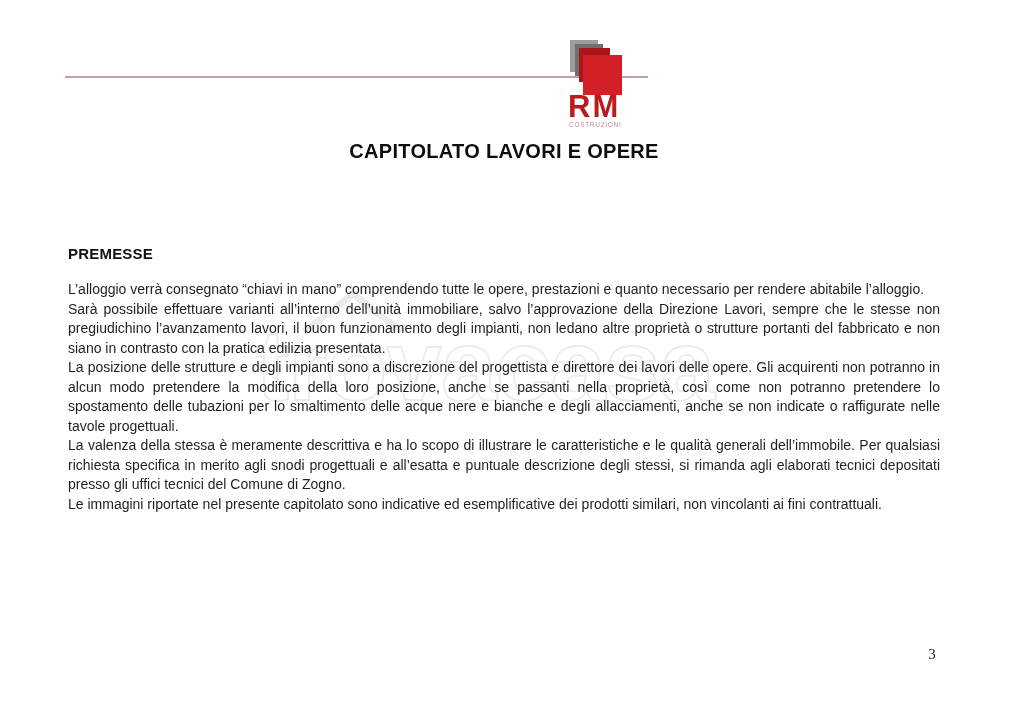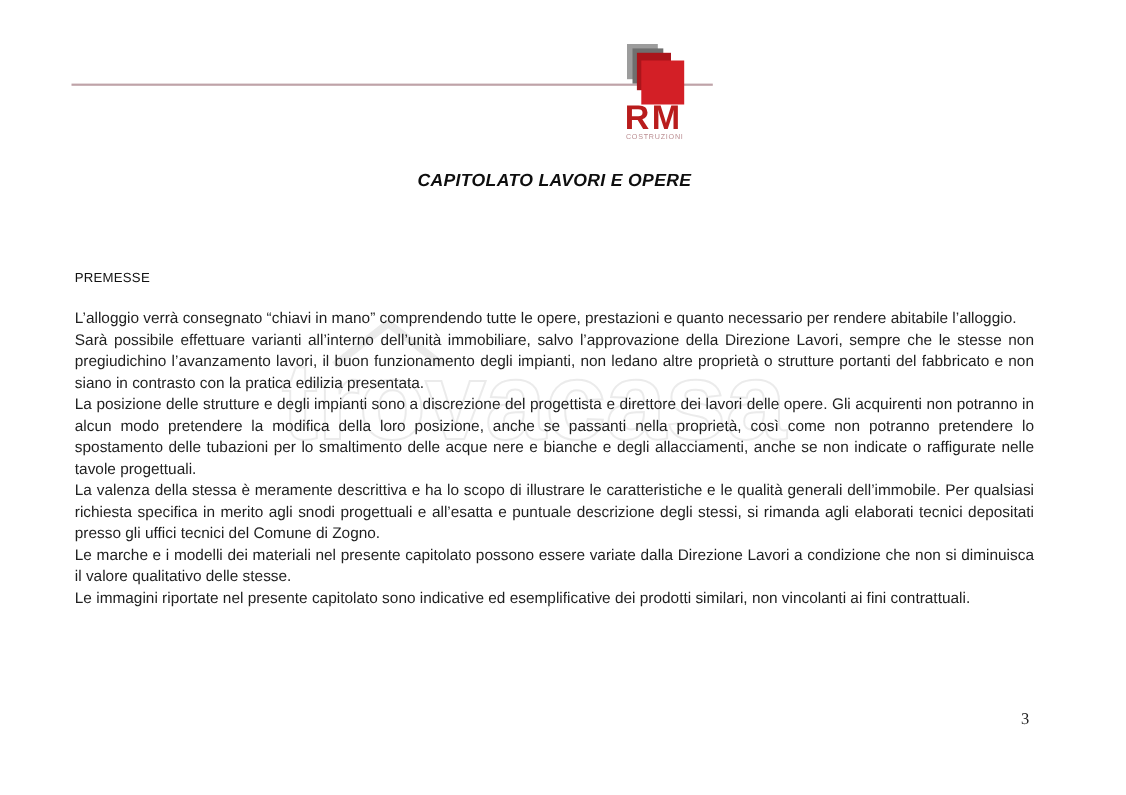--- a/index.html
+++ b/index.html
@@ -86,30 +86,30 @@
   .doc-title, .doc-subtitle {
     position: absolute;
     left: 68px;
     width: 872px;
     margin: 0;
     text-align: center;
     font-weight: 700;
     color: #0e0e0e;
     z-index: 1;
   }
-  .doc-title    { top: 156px; font-size: 16px; letter-spacing: 0.3px; font-style: italic; }
+  .doc-title    { top: 140px; font-size: 20px; letter-spacing: 0.3px; }
   .doc-subtitle { top: 196px; font-size: 20px; letter-spacing: 0.3px; }
 
   
   .section-heading {
     position: absolute;
     left: 68px;
     top: 245px;
-    font-size: 12px;
-    font-weight: 400;
+    font-size: 15px;
+    font-weight: 700;
     color: #111111;
     letter-spacing: 0.2px;
     z-index: 1;
   }
   .body-text {
     position: absolute;
     left: 68px;
     top: 280px;
     width: 872px;
     font-size: 14px;
@@ -158,19 +158,18 @@
 
   <h1 class="doc-title">CAPITOLATO LAVORI E OPERE</h1>
 
   <div class="section-heading">PREMESSE</div>
 
   <div class="body-text">
     <p>L’alloggio verrà consegnato “chiavi in mano” comprendendo tutte le opere, prestazioni e quanto necessario per rendere abitabile l’alloggio.</p>
     <p>Sarà possibile effettuare varianti all’interno dell’unità immobiliare, salvo l’approvazione della Direzione Lavori, sempre che le stesse non pregiudichino l’avanzamento lavori, il buon funzionamento degli impianti, non ledano altre proprietà o strutture portanti del fabbricato e non siano in contrasto con la pratica edilizia presentata.</p>
     <p>La posizione delle strutture e degli impianti sono a discrezione del progettista e direttore dei lavori delle opere. Gli acquirenti non potranno in alcun modo pretendere la modifica della loro posizione, anche se passanti nella proprietà, così come non potranno pretendere lo spostamento delle tubazioni per lo smaltimento delle acque nere e bianche e degli allacciamenti, anche se non indicate o raffigurate nelle tavole progettuali.</p>
     <p>La valenza della stessa è meramente descrittiva e ha lo scopo di illustrare le caratteristiche e le qualità generali dell’immobile. Per qualsiasi richiesta specifica in merito agli snodi progettuali e all’esatta e puntuale descrizione degli stessi, si rimanda agli elaborati tecnici depositati presso gli uffici tecnici del Comune di Zogno.</p>
-    <p>Le marche e i modelli dei materiali nel presente capitolato possono essere variate dalla Direzione Lavori a condizione che non si diminuisca il valore qualitativo delle stesse.</p>
     <p>Le immagini riportate nel presente capitolato sono indicative ed esemplificative dei prodotti similari, non vincolanti ai fini contrattuali.</p>
   </div>
 
   <div class="page-number">3</div>
 
 </div>
 
 </body></html>

